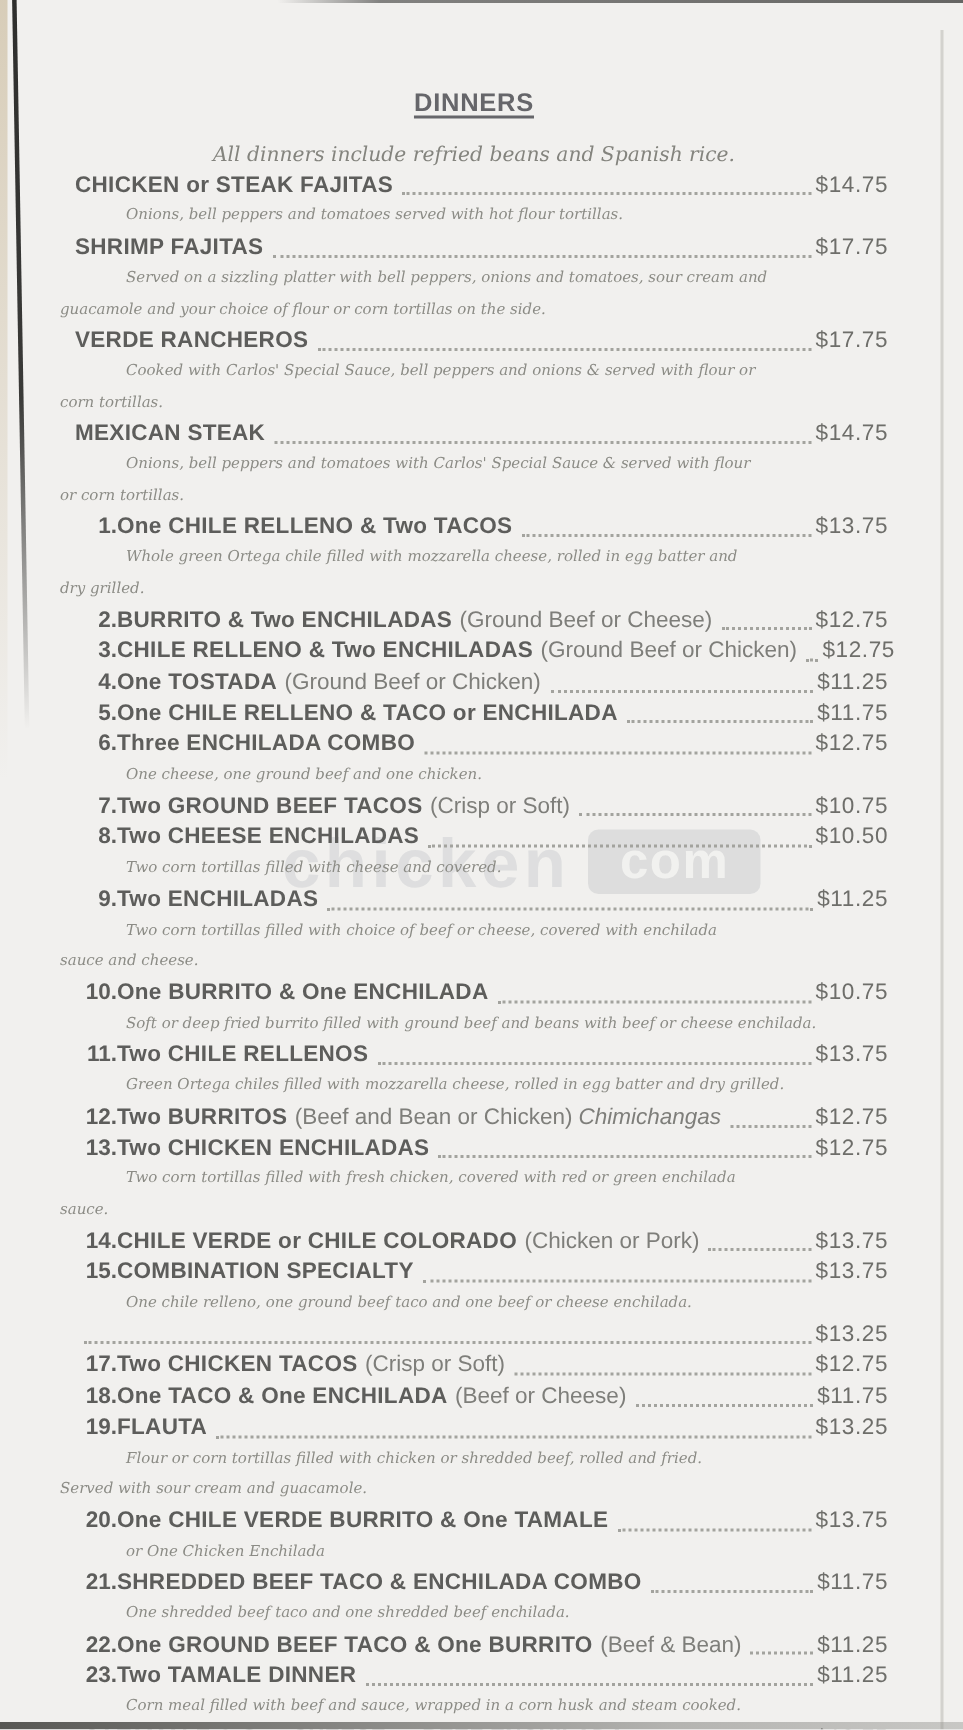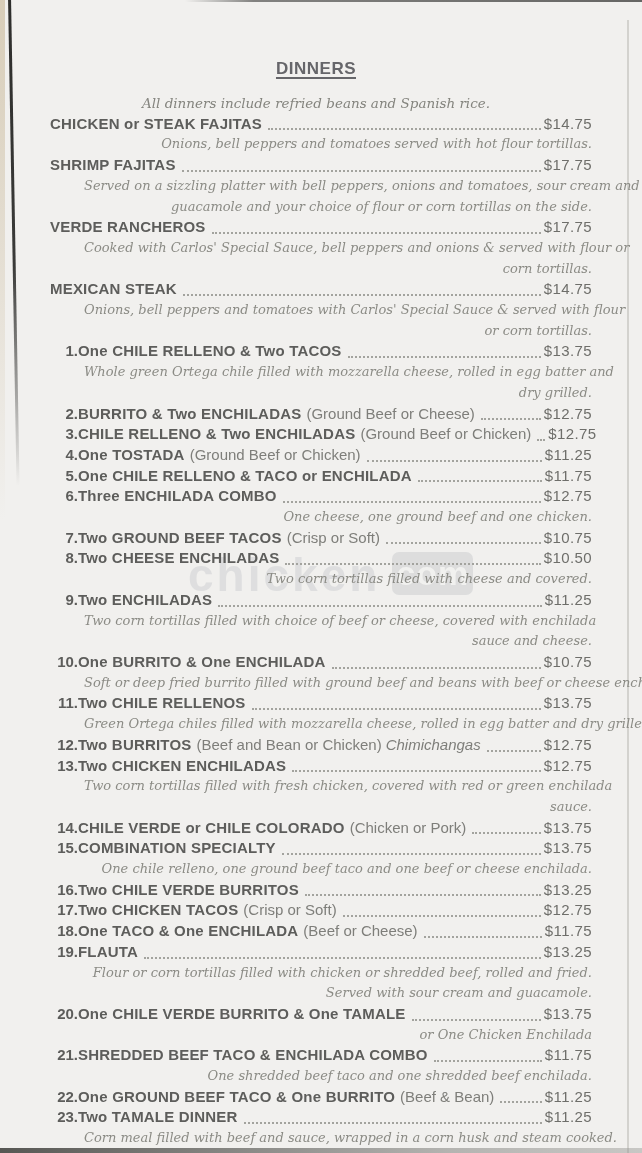--- a/index.html
+++ b/index.html
@@ -39,21 +39,21 @@
     z-index:1;
   }
   .watermark{
     position:absolute;top:548px;left:188px;z-index:0;
     font-weight:bold;font-size:46px;letter-spacing:3px;
     color:rgba(178,183,190,0.30);
     user-select:none;white-space:nowrap;
   }
   .watermark .wm-com{
     display:inline-block;margin-left:12px;
-    font-size:34px;letter-spacing:1px;padding:2px 4px;border-radius:7px;
+    font-size:34px;letter-spacing:1px;padding:2px 21px;border-radius:7px;
     background:rgba(168,173,181,0.28);color:rgba(244,244,242,0.85);
     vertical-align:6px;
   }
   
   .title-wrap{margin:14px;text-align:center;line-height:21px;font-size:17px;}
   .title-text{
     font-weight:bold;color:#66666a;letter-spacing:0.5px;
     text-decoration:underline;text-decoration-thickness:2px;text-underline-offset:3px;
   }
   .subtitle{
@@ -73,22 +73,22 @@
   .paren{margin-left:5px;color:#7e7e7a;font-weight:normal;}
   .suffix{margin-left:4px;color:#7e7e7a;font-style:italic;}
   .leader{
     flex:1 1 auto;min-width:8px;
     border-bottom:2px dotted #a3a39e;
     margin:0 3px 4px 6px;
   }
   .price{color:#6e6e6a;letter-spacing:0.4px;white-space:nowrap;}
   .desc{
     font-family:"DejaVu Serif",serif;font-style:italic;
-    font-size:13px;color:#8b8b85;line-height:20.7px;
-    text-indent:44px;white-space:nowrap;text-align:right;
+    font-size:10px;color:#8b8b85;line-height:20.7px;
+    text-indent:44px;white-space:nowrap;
   }
 </style>
 </head>
 <body>
 
 <div class="page">
 
   <div class="edge-left-dark"></div>
   <div class="edge-left-tint"></div>
   <div class="edge-top-dark"></div>
@@ -267,21 +267,20 @@
       <div class="item-row">
         <span class="label"><span class="num">15.</span><span class="name">COMBINATION SPECIALTY</span></span>
         <span class="leader"></span>
         <span class="price">$13.75</span>
       </div>
       <div class="desc">One chile relleno, one ground beef taco and one beef or cheese enchilada.</div>
     </div>
 
     <div class="item">
       <div class="item-row">
-        <span class="label"><span class="num">16.</span><span class="name">Two CHILE VERDE BURRITOS</span></span>
         <span class="leader"></span>
         <span class="price">$13.25</span>
       </div>
 
     </div>
 
     <div class="item">
       <div class="item-row">
         <span class="label"><span class="num">17.</span><span class="name">Two CHICKEN TACOS</span><span class="paren">(Crisp or Soft)</span></span>
         <span class="leader"></span>

